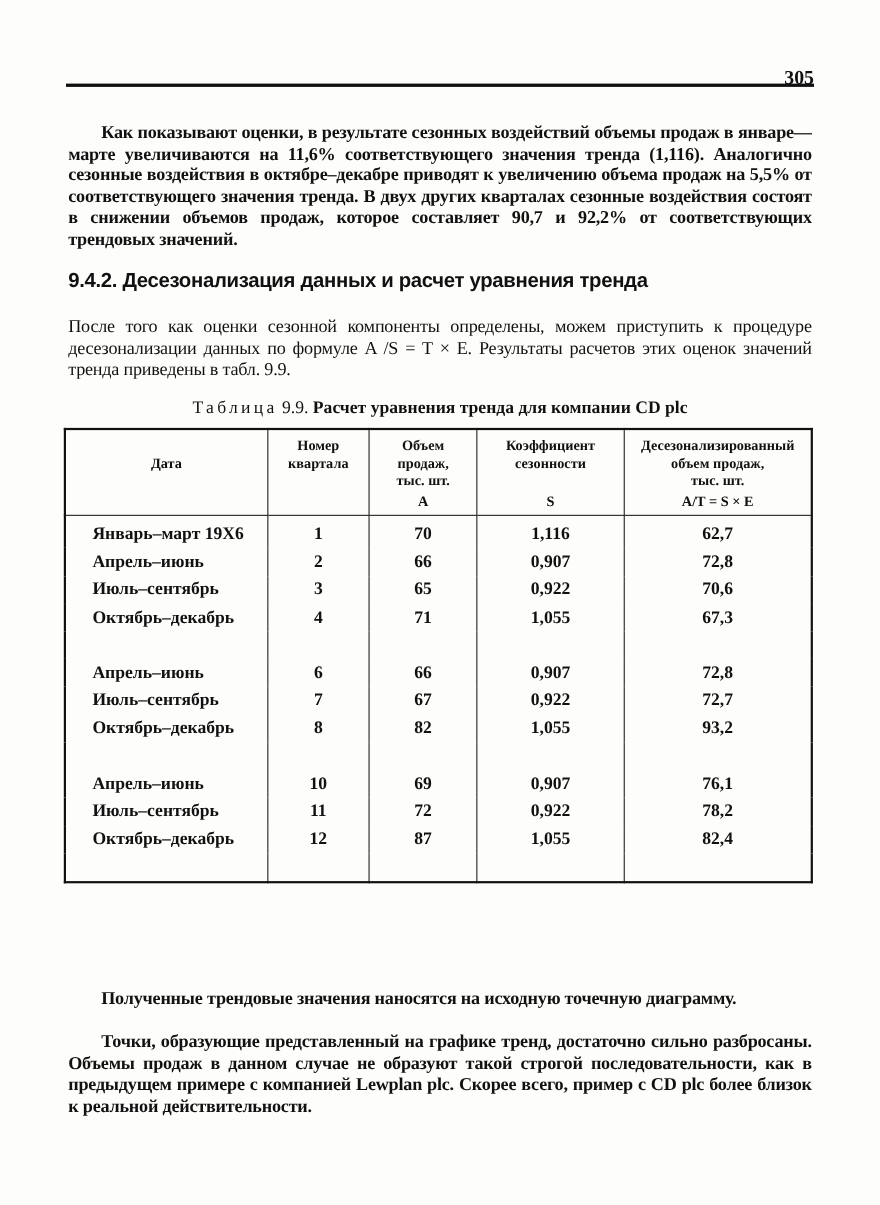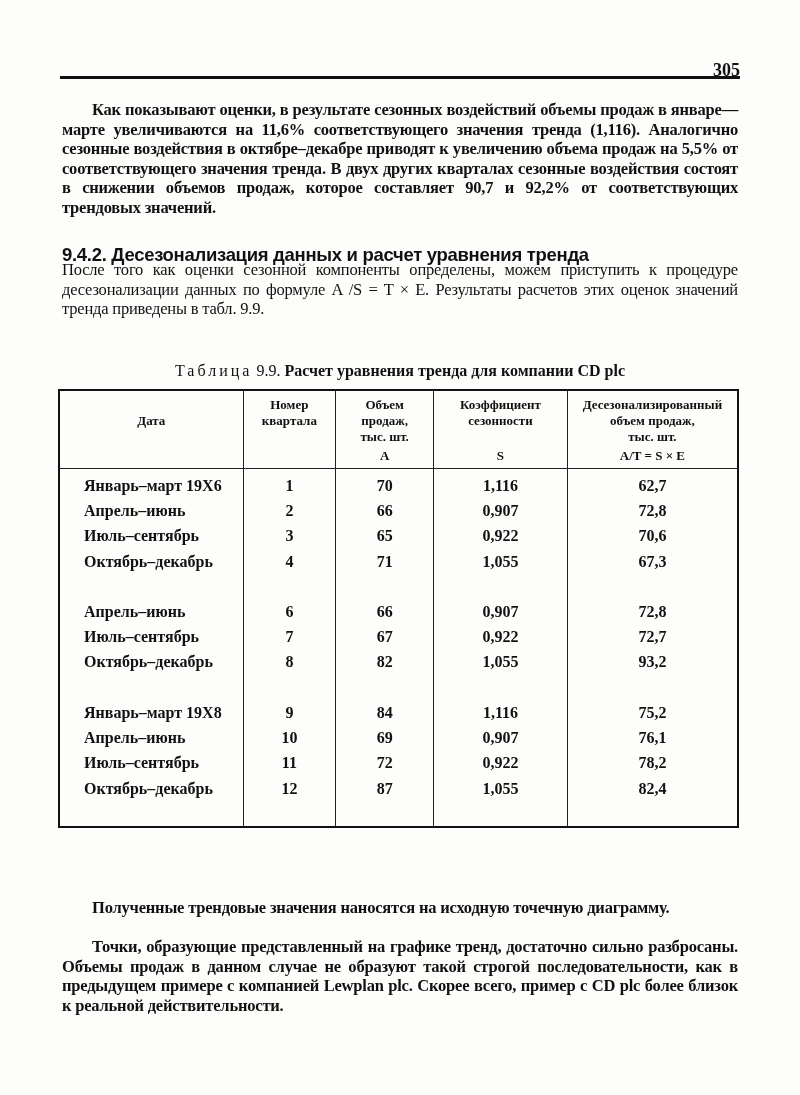--- a/index.html
+++ b/index.html
@@ -21,27 +21,27 @@
   }
   .head-rule {
     position: absolute; left: 60px; top: 76px; width: 680px; height: 3px; background: #111;
   }
   .para {
     position: absolute; left: 62px; width: 676px;
     font-size: 16.5px; line-height: 19.6px; text-align: justify;
     font-weight: bold; letter-spacing: -0.2px;
   }
   .para .indent { display: inline-block; width: 30px; }
-  .p1 { top: 100px; }
+  .p1 { top: 110px; }
   .section-heading {
     position: absolute; left: 62px; top: 244px; width: 676px;
     font-family: "Liberation Sans", "DejaVu Sans", sans-serif;
     font-weight: bold; font-size: 18.5px; letter-spacing: -0.3px;
   }
-  .p2 { top: 260px; font-weight: normal; }
+  .p2 { top: 287px; font-weight: normal; }
   .table-caption {
     position: absolute; left: 0; width: 800px; top: 362px; text-align: center;
     font-size: 16px;
   }
   .table-caption .spaced { letter-spacing: 3px; }
   .table-caption .cap-title { font-weight: bold; }
 
   .data-table {
     position: absolute; left: 58px; top: 389px;
     width: 681px;
@@ -205,27 +205,20 @@
         <td>93,2</td>
       </tr>
       <tr class="gap">
         <td></td>
         <td></td>
         <td></td>
         <td></td>
         <td></td>
       </tr>
       <tr>
-        <td class="date-cell">Январь–март 19X8</td>
-        <td>9</td>
-        <td>84</td>
-        <td>1,116</td>
-        <td>75,2</td>
-      </tr>
-      <tr>
         <td class="date-cell">Апрель–июнь</td>
         <td>10</td>
         <td>69</td>
         <td>0,907</td>
         <td>76,1</td>
       </tr>
       <tr>
         <td class="date-cell">Июль–сентябрь</td>
         <td>11</td>
         <td>72</td>

